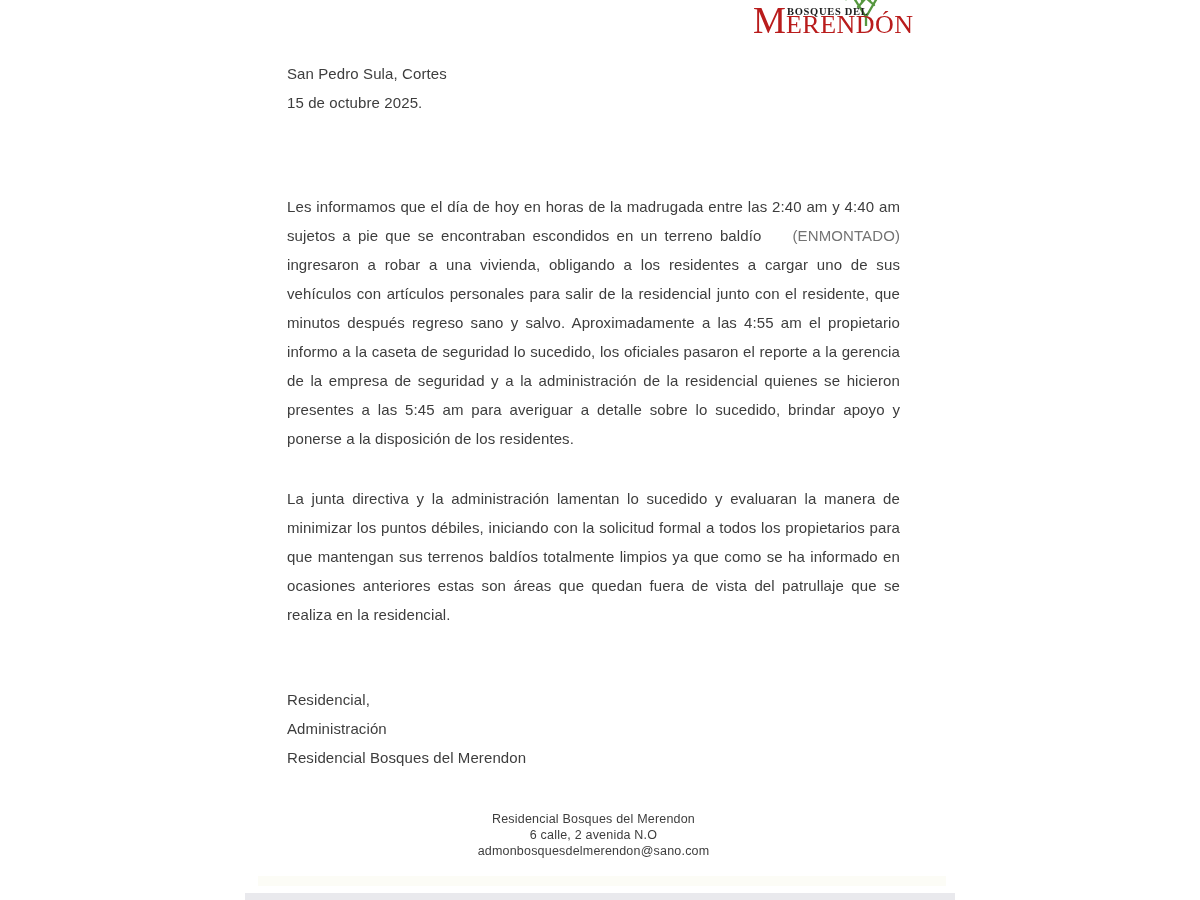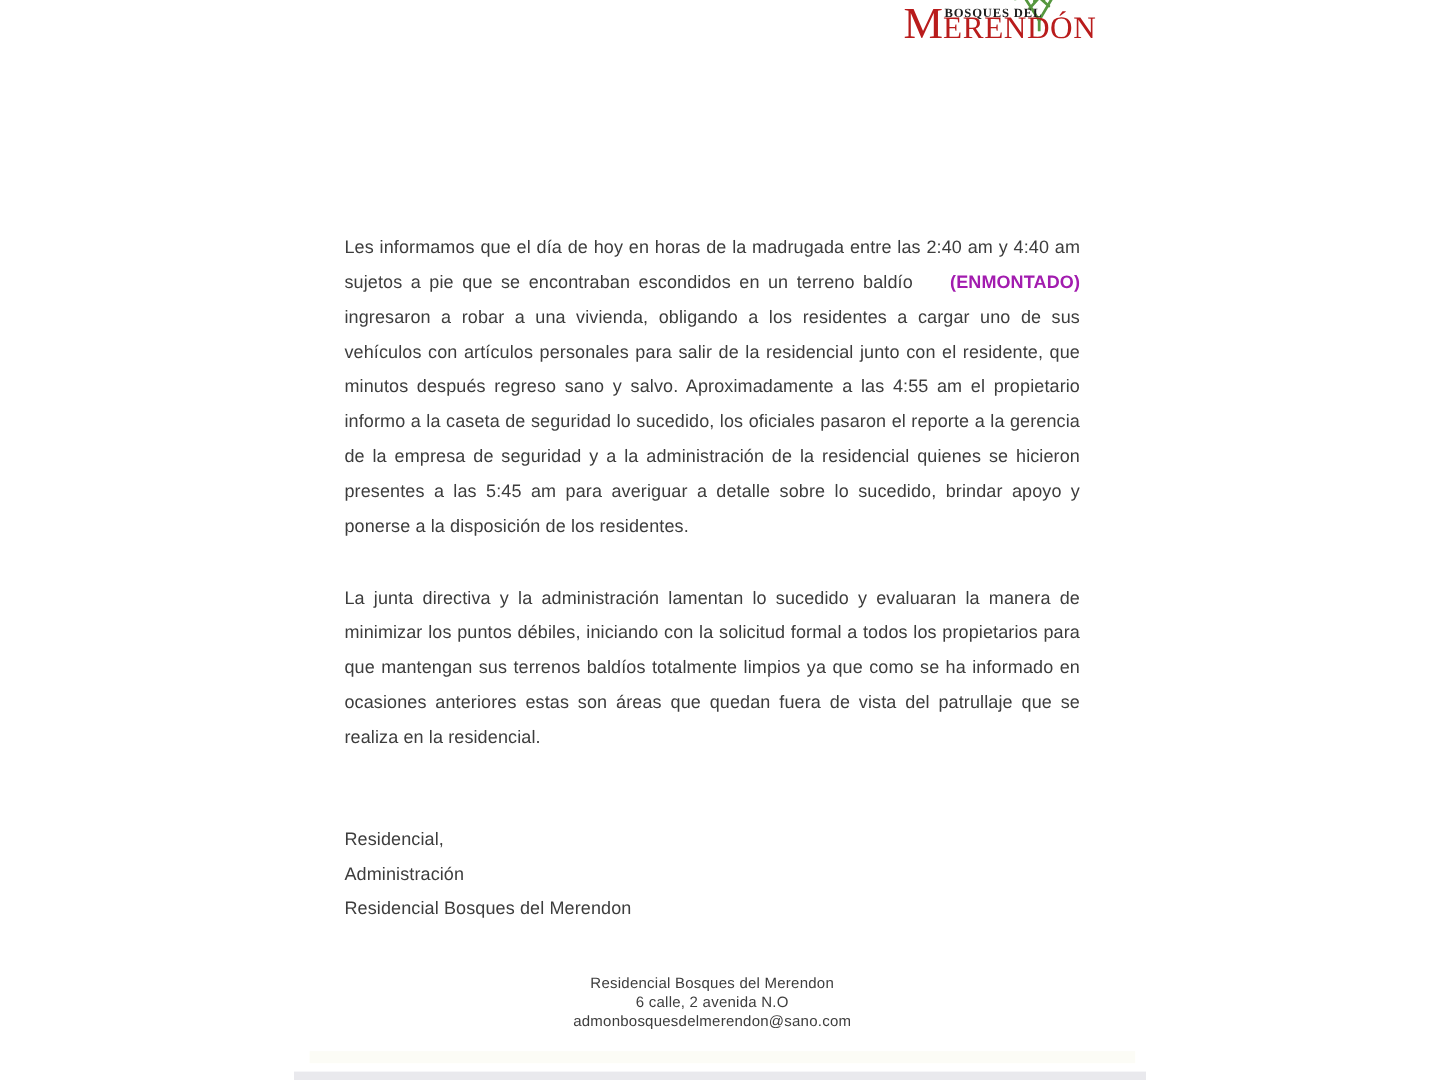--- a/index.html
+++ b/index.html
@@ -59,21 +59,21 @@
     width: 613px;
     font-size: 15px;
     line-height: 29px;
     letter-spacing: 0.1px;
   }
   .date-block   { top: 59px; }
   .salutation   { top: 143px; }
   .para1        { top: 192px; text-align: justify; }
   .para2        { top: 484px; text-align: justify; }
   .signature    { top: 685px; }
-  .para1 .bold, .para2 .bold { font-weight: bold; color: #a21caf; margin-left: 24px; }
+  .para1 .bold, .para2 .bold { font-weight: normal; color: #737373; margin-left: 24px; }
   .line { display: block; }
 
   
   .footer {
     position: absolute;
     left: 287px;
     width: 613px;
     top: 811px;
     text-align: center;
     font-size: 12.5px;
@@ -126,20 +126,22 @@
         <circle cx="45" cy="1" r="2.6"></circle>
         <circle cx="7" cy="12" r="2.2"></circle>
         <circle cx="48" cy="7" r="2.2"></circle>
       </g>
     </svg>
     <span class="logo-top">Bosques del</span>
     <span class="logo-main"><span class="initial">M</span><span class="rest">erendón</span></span>
   </div>
 
   <div class="block date-block">
+    <span class="line">San Pedro Sula, Cortes</span>
+    <span class="line">15 de octubre 2025.</span>
   </div>
 
 
   <div class="block para1"><span>Les informamos que el día de hoy en horas de la madrugada entre las 2:40 am y 4:40 am sujetos a pie que se encontraban escondidos en un terreno baldío </span><span class="bold">(ENMONTADO)</span><span> ingresaron a robar a una vivienda, obligando a los residentes a cargar uno de sus vehículos con artículos personales para salir de la residencial junto con el residente, que minutos después regreso sano y salvo. Aproximadamente a las 4:55 am el propietario informo a la caseta de seguridad lo sucedido, los oficiales pasaron el reporte a la gerencia de la empresa de seguridad y a la administración de la residencial quienes se hicieron presentes a las 5:45 am para averiguar a detalle sobre lo sucedido, brindar apoyo y ponerse a la disposición de los residentes.</span></div>
 
   <div class="block para2">La junta directiva y la administración lamentan lo sucedido y evaluaran la manera de minimizar los puntos débiles, iniciando con la solicitud formal a todos los propietarios para que mantengan sus terrenos baldíos totalmente limpios ya que como se ha informado en ocasiones anteriores estas son áreas que quedan fuera de vista del patrullaje que se realiza en la residencial.</div>
 
   <div class="block signature">
     <span class="line">Residencial,</span>
     <span class="line">Administración</span>

